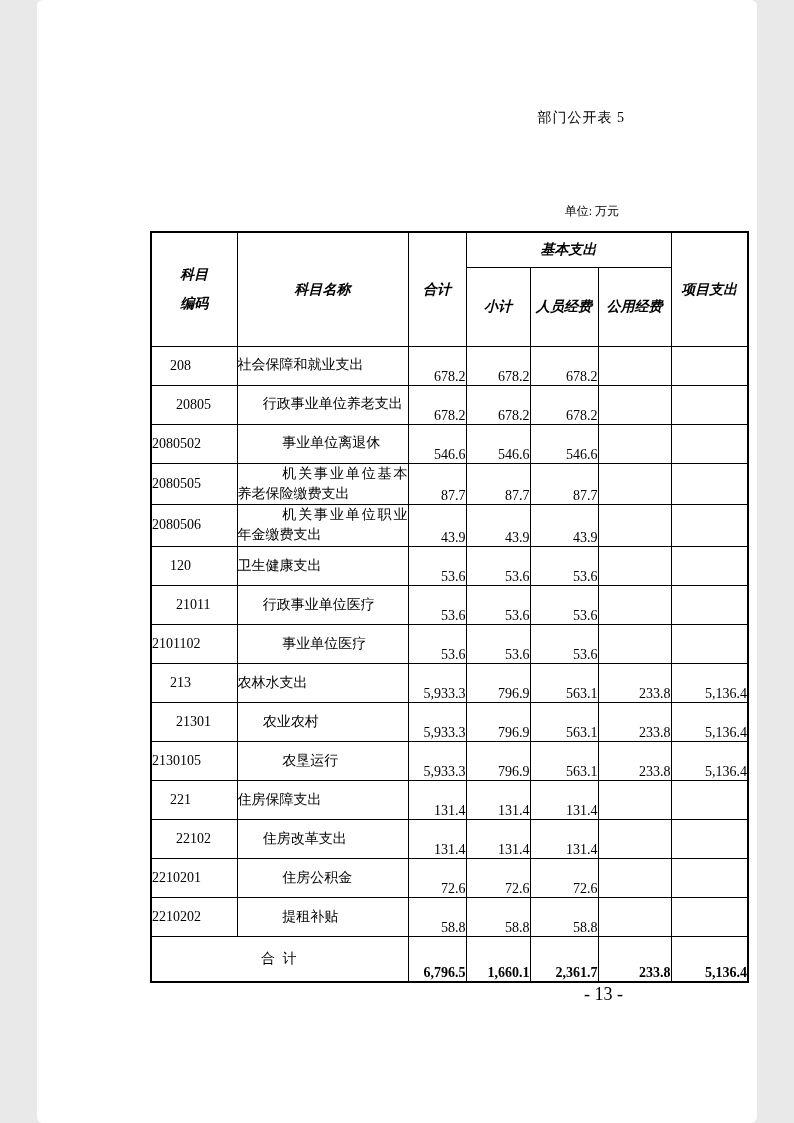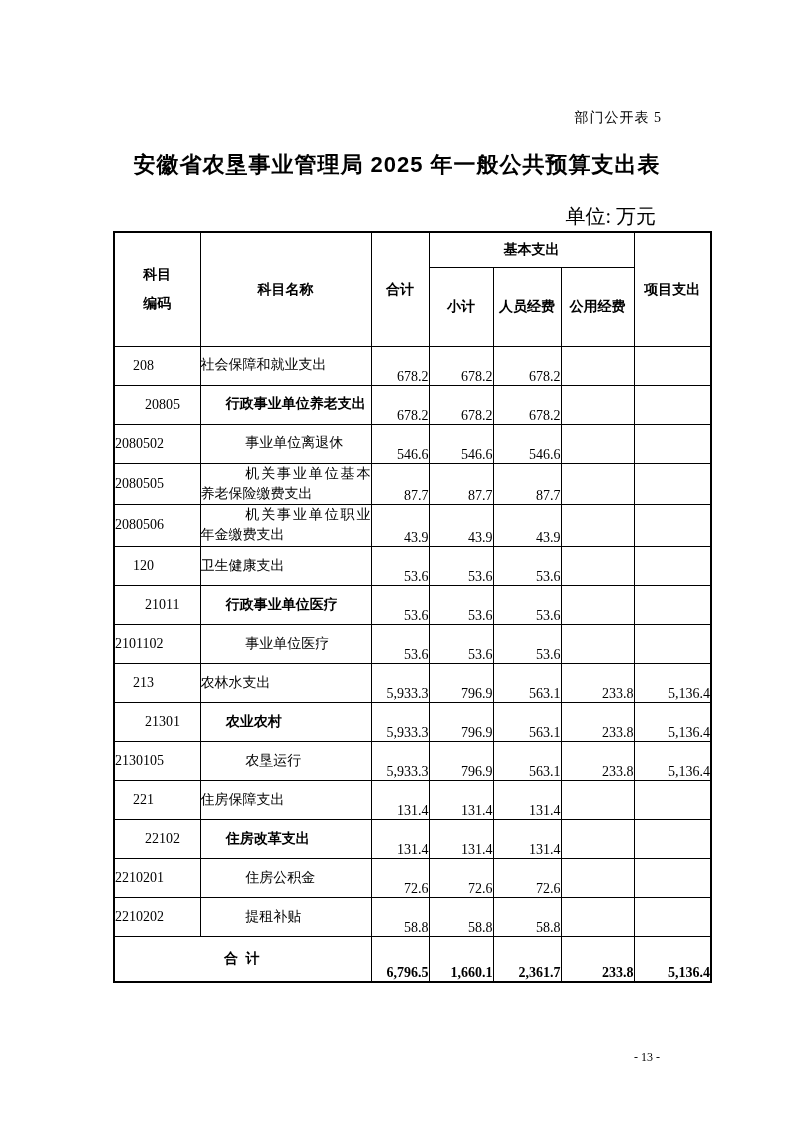--- a/index.html
+++ b/index.html
@@ -1,37 +1,38 @@
 <!DOCTYPE html>
 <html><head>
 <meta charset="utf-8">
 <style>
   html,body{margin:0;padding:0;background:#e9e9e9;}
   .page{
     position:relative;
-    width:794px;height:1123px;
+    width:720px;height:1123px;
     margin:0 auto;
     background:#ffffff;
     font-family:"Liberation Serif","DejaVu Serif",serif;
     color:#000;
     overflow:hidden;
+    border-radius:6px;
   }
   .doc-label{
     position:absolute;top:109px;right:132px;
     font-size:14px;letter-spacing:1px;
   }
   .doc-title{
     position:absolute;top:150px;left:0;width:100%;
     text-align:center;
     font-family:"Liberation Sans","DejaVu Sans",sans-serif;
     font-weight:bold;font-size:22px;letter-spacing:1px;
   }
   .unit-note{
     position:absolute;top:203px;right:138px;
-    font-size:20px;
+    font-size:12px;
   }
   table.budget{
     position:absolute;top:231px;left:113px;
     width:597px;
     border-collapse:collapse;
     table-layout:fixed;
     border:2px solid #000;
   }
   table.budget th, table.budget td{
     border:1px solid #000;
@@ -41,71 +42,71 @@
   }
   
   thead th{
     font-weight:bold;
     text-align:center;
     vertical-align:middle;
     line-height:2.1;
     white-space:pre-line;
     word-break:break-all;
     padding:2px 6px;
+    font-style:italic;
   }
   tr.hdr-top{height:35px;}
   tr.hdr-sub{height:79px;}
   
   tbody tr{height:39px;}
   tbody tr.total-row{height:46px;}
   td.code{
     vertical-align:middle;
     font-size:13px;
     text-align:left;
   }
   td.code.lv1{padding-left:18px;}
-  td.code.lv2{padding-left:30px;}
+  td.code.lv2{padding-left:24px;}
   td.code.lv3{}
   td.name{
     vertical-align:middle;
     text-align:justify;
     word-break:break-all;
     line-height:1.45;
     padding:2px 6px;
   }
   td.name.lv1{text-indent:0;margin-top:44px;}
-  td.name.lv2{text-indent:1.8em;font-weight:bold;}
+  td.name.lv2{text-indent:1.8em;}
   td.name.lv3{text-indent:3.2em;margin-left:24px;}
   td.num{
     vertical-align:bottom;
     text-align:right;
     padding:0 5px 7px 2px;
     font-size:15px;
   }
   td.total-label{
     vertical-align:middle;
     text-align:center;
-    font-weight:bold;
+    font-weight:normal;
     font-size:15px;
     letter-spacing:2px;
   }
   tr.total-row td.num{font-weight:bold;}
   .page-number{
-    position:absolute;top:1050px;right:134px;
-    font-size:12px;
+    position:absolute;top:984px;right:134px;
+    font-size:18px;
   }
 </style>
 </head>
 <body>
 
 <div class="page">
 
   <div class="doc-label">部门公开表 5</div>
 
-  <div class="doc-title">安徽省农垦事业管理局 2025 年一般公共预算支出表</div>
 
   <div class="unit-note">单位: 万元</div>
 
   <table class="budget">
     <colgroup>
       <col style="width:86px">
       <col style="width:171px">
       <col style="width:58px">
       <col style="width:64px">
       <col style="width:68px">

